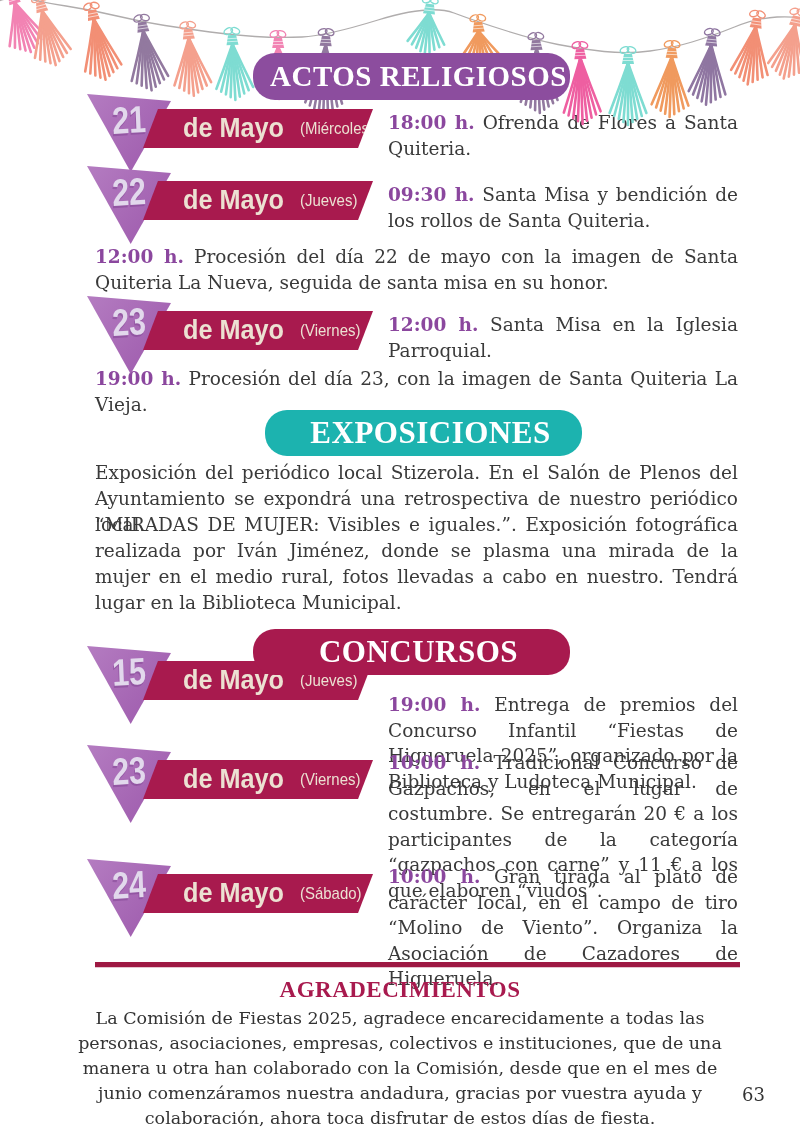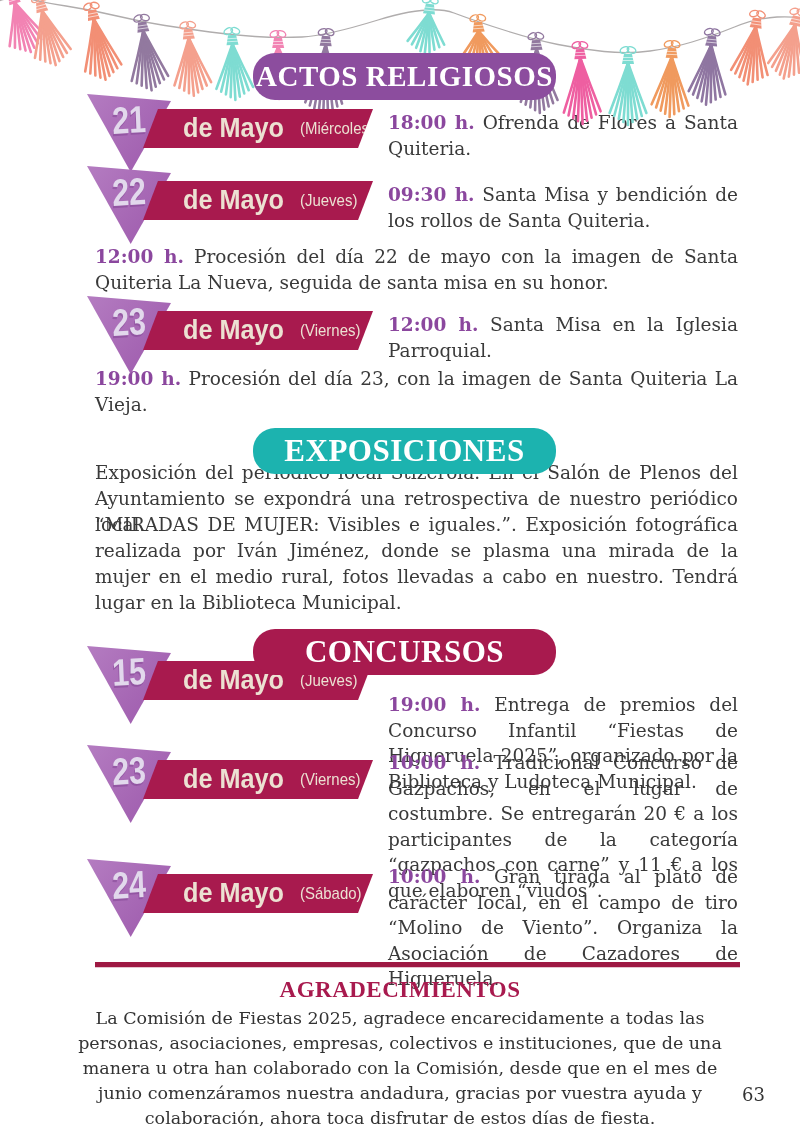--- a/index.html
+++ b/index.html
@@ -3,23 +3,23 @@
 <meta charset="utf-8">
 <style>
   html,body{margin:0;padding:0;background:#fff;}
   .page{position:relative;width:800px;height:1132px;background:#ffffff;overflow:hidden;
         font-family:"DejaVu Serif",serif;color:var(--body_text);}
   
   .garland{position:absolute;left:0;top:0;z-index:1;}
   
   .banner{position:absolute;left:253px;width:303px;height:46px;border-radius:22px;z-index:3;
           color:#fff;font-family:"Liberation Serif",serif;font-weight:bold;font-size:31px;
-          text-align:center;line-height:46px;letter-spacing:.5px;}
+          text-align:center;line-height:46px;letter-spacing:.5px;padding-left:14px;}
   #banner-actos{top:53px;height:47px;line-height:47px;background:var(--purple_banner);font-size:29px;}
-  #banner-expo{top:428px;background:var(--teal_banner);}
+  #banner-expo{top:410px;background:var(--teal_banner);margin-left:12px;}
   #banner-conc{top:629px;background:var(--crimson);}
   
   .badge{position:absolute;left:85px;width:300px;height:84px;z-index:2;}
   .tri{position:absolute;left:2px;top:0;width:84px;height:78px;
        background:linear-gradient(130deg,var(--triangle_purple_light),var(--triangle_purple));
        clip-path:polygon(0 0,100% 9%,52% 100%);}
   .day{position:absolute;left:2px;top:5px;width:84px;text-align:center;
        font-family:"Liberation Sans",sans-serif;font-weight:bold;font-size:38px;
        color:var(--day_number);transform:scaleX(.8) rotate(-3deg);transform-origin:50% 50%;
        text-shadow:-1px 2px 0 rgba(122,63,140,.45);z-index:2;}

